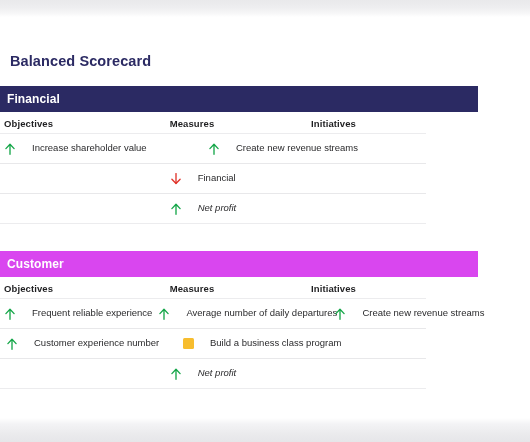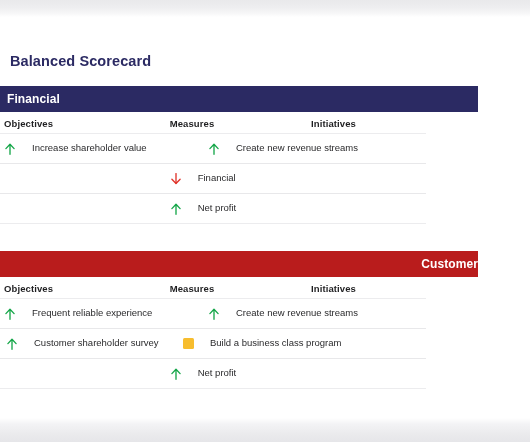--- a/index.html
+++ b/index.html
@@ -89,20 +89,21 @@
     display: flex;
     width: 426px;
     box-sizing: border-box;
     border-bottom: 1px solid #e8e8ea;
   }
   .row.header-row {
     border-bottom: 1px solid #ececee;
   }
   .row.last-row {
     border-bottom: 1px solid #ececee;
+    font-style: italic;
   }
 
   .col {
     box-sizing: border-box;
     display: flex;
     align-items: center;
   }
   .col-objectives { width: 204px; padding-left: 4px; }
   .col-measures  { width: 178px; padding-left: 6px; }
   .col-initiatives { width: 148px; padding-left: 4px; }
@@ -233,21 +234,21 @@
                     </svg>
                   </span>
                   <span class="cell-text">Net profit</span>
                 </div>
               </div>
               <div class="col col-initiatives cell-empty"></div>
             </div>
           </div>
         </div>
         <div class="section second">
-          <div class="section-header" style="background: #b91c1c; justify-content: flex-end;">
+          <div class="section-header" style="background: #d946ef;">
             <span class="section-header-label">Customer</span>
           </div>
           <div class="table">
             <div class="row header-row">
               <div class="col col-objectives">
                 <span class="col-text">Objectives</span>
               </div>
               <div class="col col-measures">
                 <span class="col-text">Measures</span>
               </div>
@@ -260,20 +261,31 @@
                 <div class="cell-inner">
                   <span class="icon">
                     <svg width="12" height="13" viewBox="0 0 12 13" fill="none" stroke="#17a74a" stroke-width="1.35" stroke-linecap="round" stroke-linejoin="round">
                       <path d="M6 12.2 V2.6"></path>
                       <path d="M1.9 6.6 L6 2.3 L10.1 6.6"></path>
                     </svg>
                   </span>
                   <span class="cell-text">Frequent reliable experience</span>
                 </div>
               </div>
+              <div class="col col-measures">
+                <div class="cell-inner">
+                  <span class="icon">
+                    <svg width="12" height="13" viewBox="0 0 12 13" fill="none" stroke="#17a74a" stroke-width="1.35" stroke-linecap="round" stroke-linejoin="round">
+                      <path d="M6 12.2 V2.6"></path>
+                      <path d="M1.9 6.6 L6 2.3 L10.1 6.6"></path>
+                    </svg>
+                  </span>
+                  <span class="cell-text">Average number of daily departures</span>
+                </div>
+              </div>
               <div class="col col-initiatives">
                 <div class="cell-inner">
                   <span class="icon">
                     <svg width="12" height="13" viewBox="0 0 12 13" fill="none" stroke="#17a74a" stroke-width="1.35" stroke-linecap="round" stroke-linejoin="round">
                       <path d="M6 12.2 V2.6"></path>
                       <path d="M1.9 6.6 L6 2.3 L10.1 6.6"></path>
                     </svg>
                   </span>
                   <span class="cell-text">Create new revenue streams</span>
                 </div>
@@ -281,21 +293,21 @@
             </div>
             <div class="row body-row">
               <div class="col col-measures">
                 <div class="cell-inner">
                   <span class="icon">
                     <svg width="12" height="13" viewBox="0 0 12 13" fill="none" stroke="#17a74a" stroke-width="1.35" stroke-linecap="round" stroke-linejoin="round">
                       <path d="M6 12.2 V2.6"></path>
                       <path d="M1.9 6.6 L6 2.3 L10.1 6.6"></path>
                     </svg>
                   </span>
-                  <span class="cell-text">Customer shareholder survey</span>
+                  <span class="cell-text">Customer experience number</span>
                 </div>
               </div>
               <div class="col col-initiatives">
                 <div class="cell-inner">
                   <span class="icon-square" style="background: rgb(247, 189, 46);"></span>
                   <span class="cell-text">Build a business class program</span>
                 </div>
               </div>
             </div>
             <div class="row body-row last-row">

